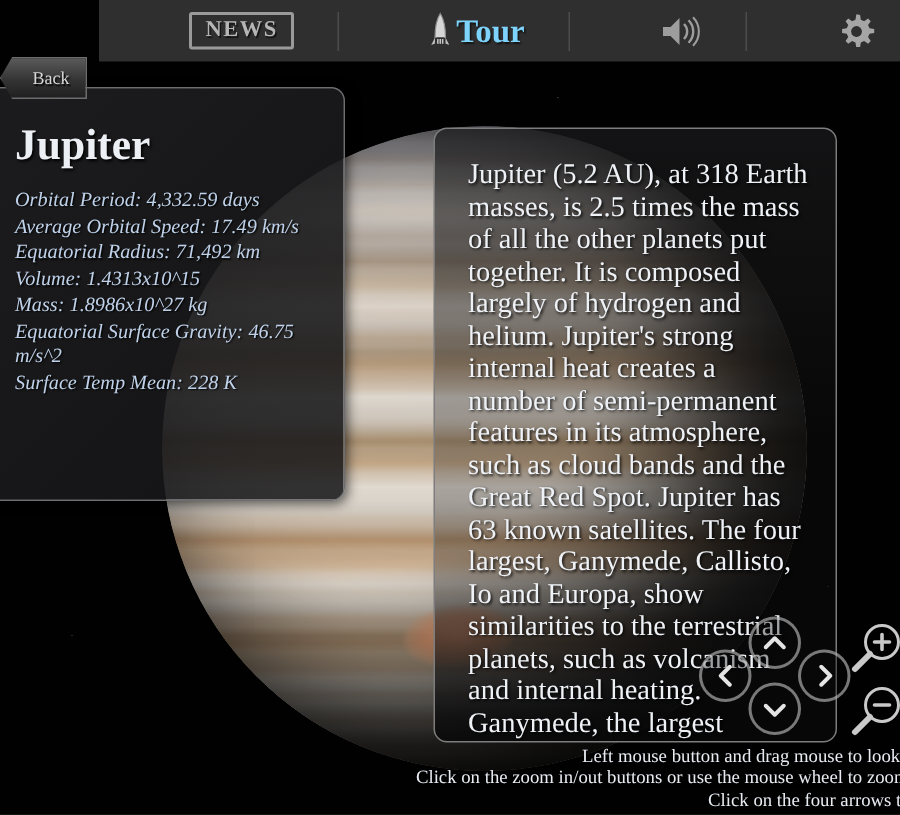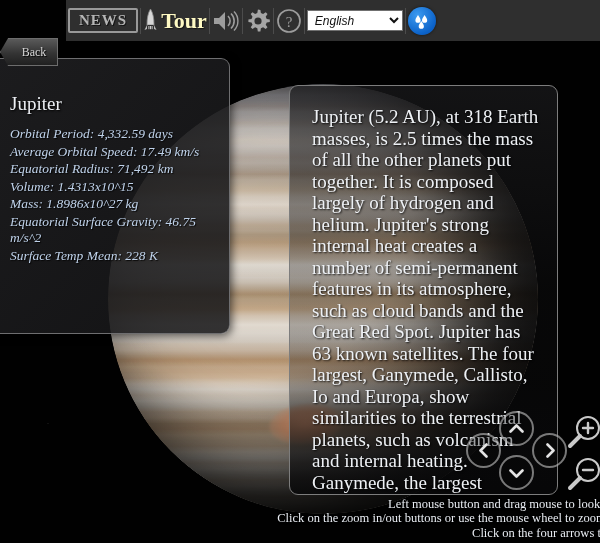--- a/index.html
+++ b/index.html
@@ -113,42 +113,43 @@
   .toolbar {
     position: absolute; left: 66px; top: 0;
     width: 534px; height: 41px;
     background: #2f2f2f;
     display: flex; align-items: center;
     gap: 0;
     z-index: 40;
   }
   .tb-item {
     display: flex; align-items: center; justify-content: center;
-    height: 41px; padding: 0 2px;
+    height: 41px; padding: 0 29px;
     cursor: pointer;
+    margin-left: 31px;
   }
   .tb-sep {
     width: 1px; height: 26px;
     background: #4c4c4c;
     flex: 0 0 1px;
   }
   .news-btn {
     border: 2px solid #9a9a9a;
     border-radius: 2px;
     padding: 2px 9px;
     color: #b5b5b5;
     font-family: "Liberation Serif", serif;
     font-weight: bold;
     font-size: 15px;
     letter-spacing: 1px;
     text-shadow: 1px 1px 0 #151515;
   }
   .tour-btn {
     display: flex; align-items: center; gap: 3px;
-    color: #fef9c3;
+    color: #7dd3fc;
     font-family: "Liberation Serif", serif;
     font-size: 22px;
     font-weight: bold;
     text-shadow: 1px 1px 1px #151515;
   }
   .rocket { display:block; }
   .lang-select {
     background: #fff;
     border: 1px solid #707070;
     color: #111;
@@ -193,23 +194,23 @@
     border: 1px solid #6e6e70;
     border-left: none;
     border-radius: 0 9px 9px 0;
     box-sizing: border-box;
     padding: 18px 14px 10px 16px;
     box-shadow: 2px 2px 8px rgba(0,0,0,.6);
   }
   .planet-title {
     color: #eceff4;
     font-family: "Liberation Serif", serif;
-    font-size: 19px;
-    margin: 16px 0 11px 0;
-    font-weight: normal;
+    font-size: 29px;
+    margin: 4px 0 11px 0;
+    font-weight: bold;
     text-shadow: 1px 1px 2px #000;
   }
   .fact {
     color: #bfd2ea;
     font-family: "Liberation Serif", serif;
     font-size: 13.5px;
     line-height: 16.5px;
     margin: 0 0 1px 0;
     text-shadow: 1px 1px 1px rgba(0,0,0,.8);
     font-style: italic;

